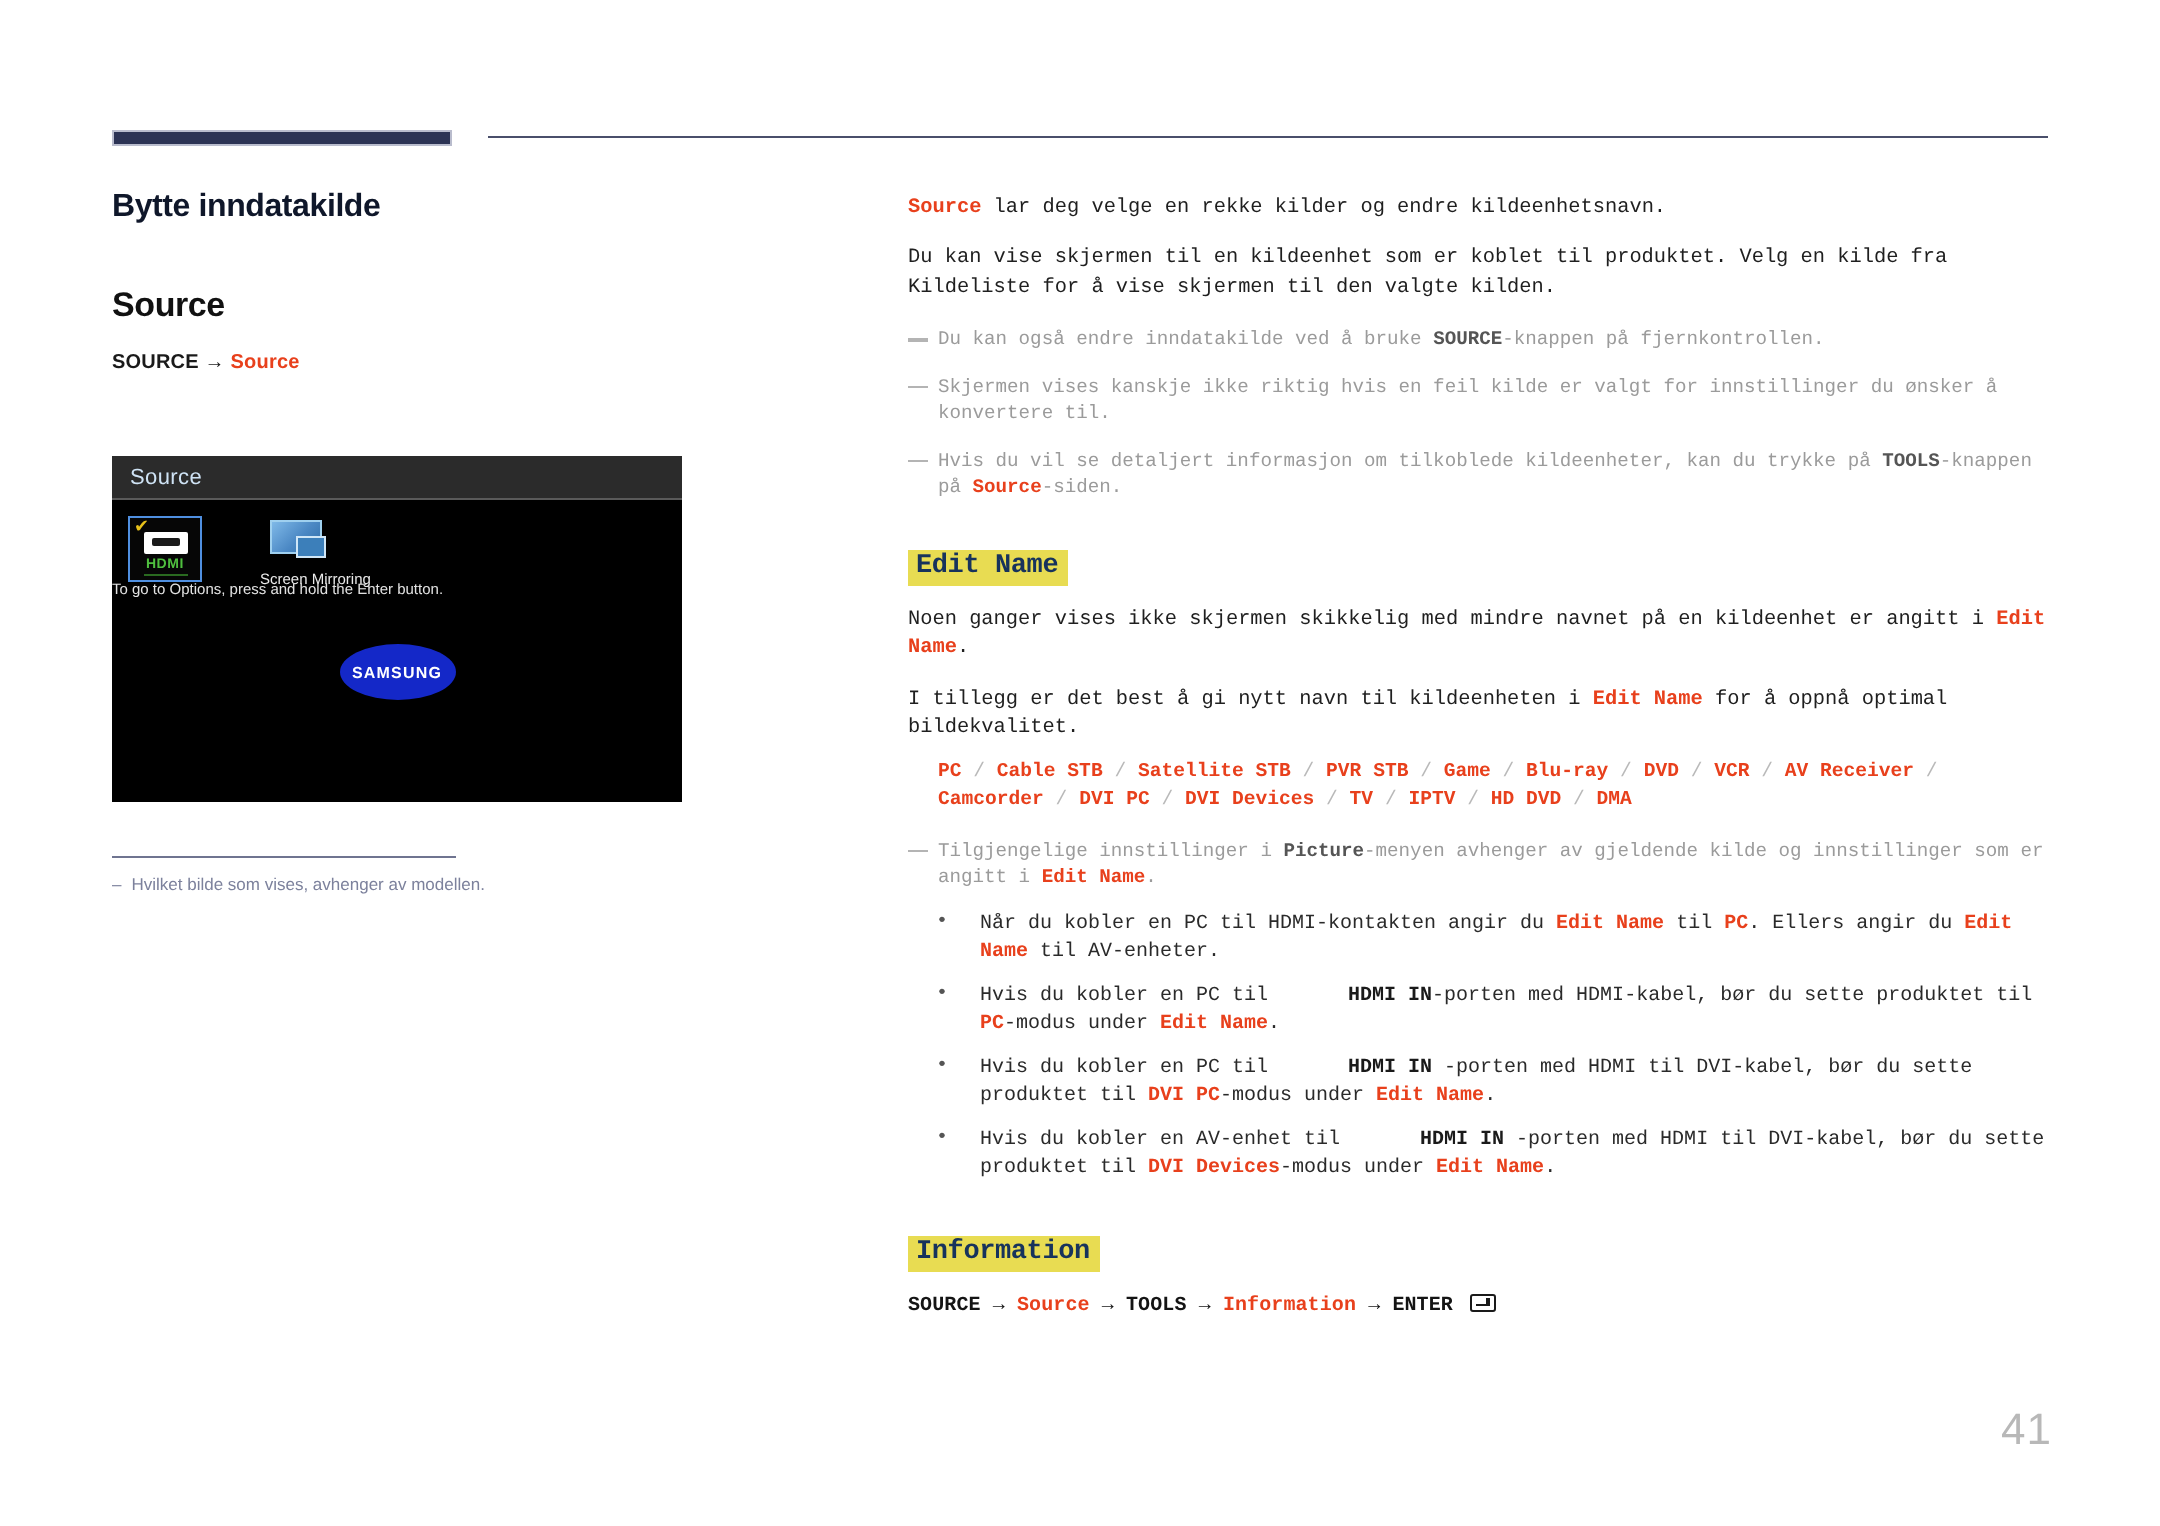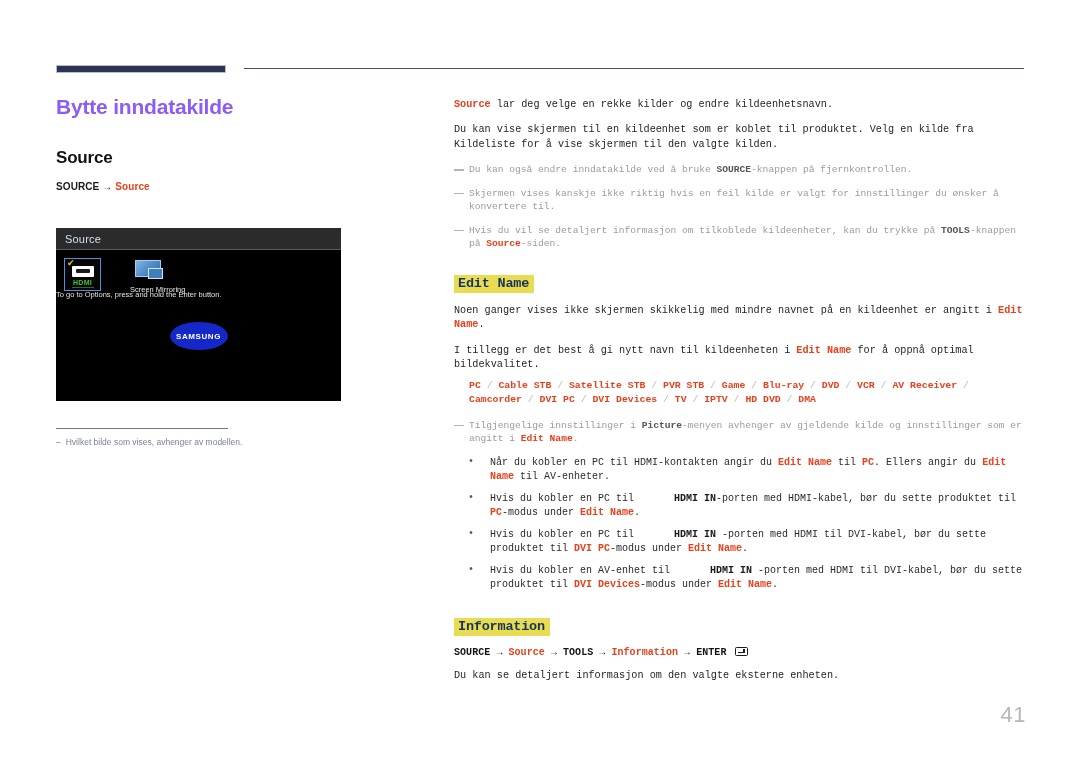--- a/index.html
+++ b/index.html
@@ -33,23 +33,23 @@
     background: #4a4f6b;
   }
 
   
   .left-col {
     position: absolute;
     left: 56px; top: 95px;
     width: 360px;
   }
   .doc-title {
-    font-size: 21px;
-    font-weight: bold;
-    color: #8b5cf6;
+    font-size: 16px;
+    font-weight: bold;
+    color: #0f172a;
     letter-spacing: -0.2px;
     margin: 0 0 30px 0;
     line-height: 1.1;
   }
   .sec-title {
     font-size: 17px;
     font-weight: bold;
     color: #111111;
     margin: 0 0 13px 0;
     letter-spacing: -0.2px;
@@ -434,19 +434,18 @@
       <span class="hl">Source</span>
       <span class="arrow">→</span>
       <span>TOOLS</span>
       <span class="arrow">→</span>
       <span class="hl">Information</span>
       <span class="arrow">→</span>
       <span>ENTER</span>
       <span class="enter-key"></span>
     </div>
 
-    <p class="p">Du kan se detaljert informasjon om den valgte eksterne enheten.</p>
 
   </div>
 
   <div class="page-num">41</div>
 
 </div>
 
 </body></html>

